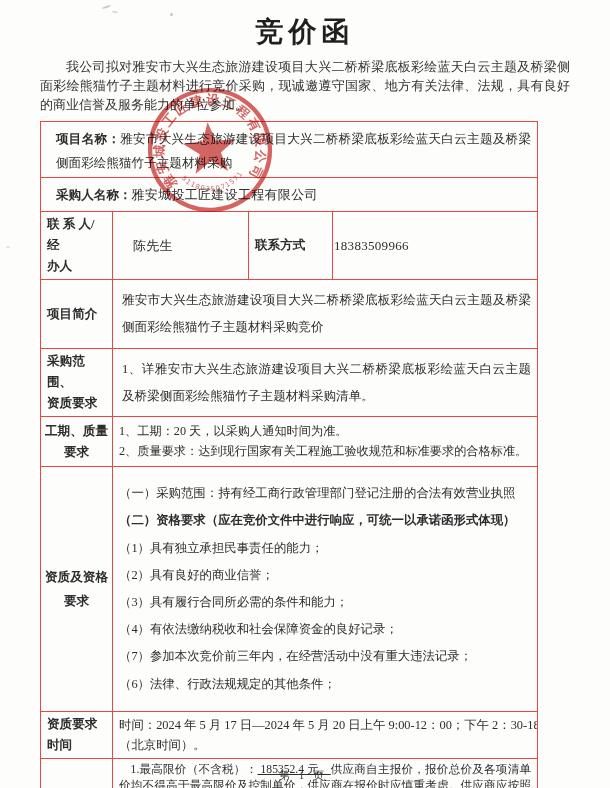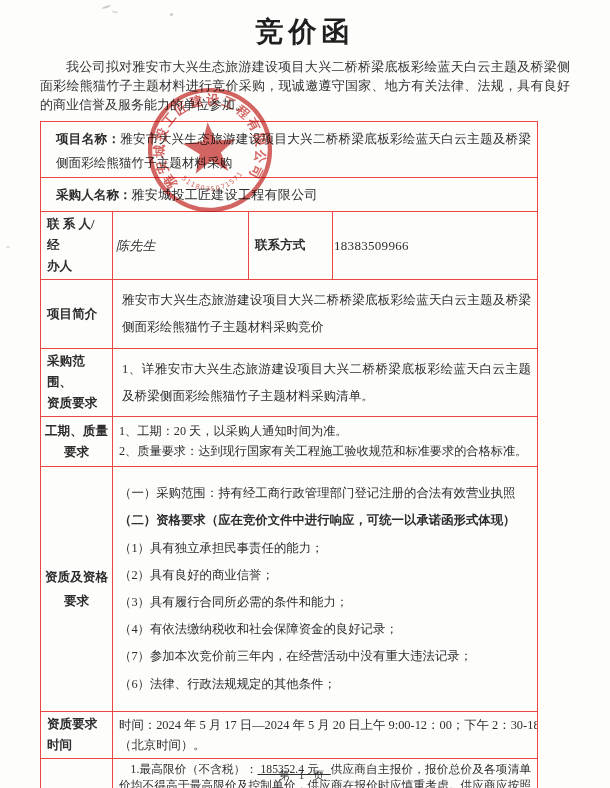--- a/index.html
+++ b/index.html
@@ -111,21 +111,21 @@
         <td colspan="4" style="height:29px;">
           <div class="mergedline" style="line-height:20px;"><span class="inlbl">采购人名称：</span><span class="val-serif">雅安城投工匠建设工程有限公司</span></div>
         </td>
       </tr>
 
       <tr>
         <td class="lbl toprow" style="height:56px;">
           <div>联 系 人/经</div>
           <div>办人</div>
         </td>
-        <td class="toprow" style="padding-left:3px;font-style:italic;">
+        <td class="toprow" style="padding-left:20px;">
           <span class="val-serif">陈先生</span>
         </td>
         <td class="lbl toprow">
           <span>联系方式</span>
         </td>
         <td class="toprow" style="padding-left:1px;">
           <span class="val-serif">18383509966</span>
         </td>
       </tr>
 

